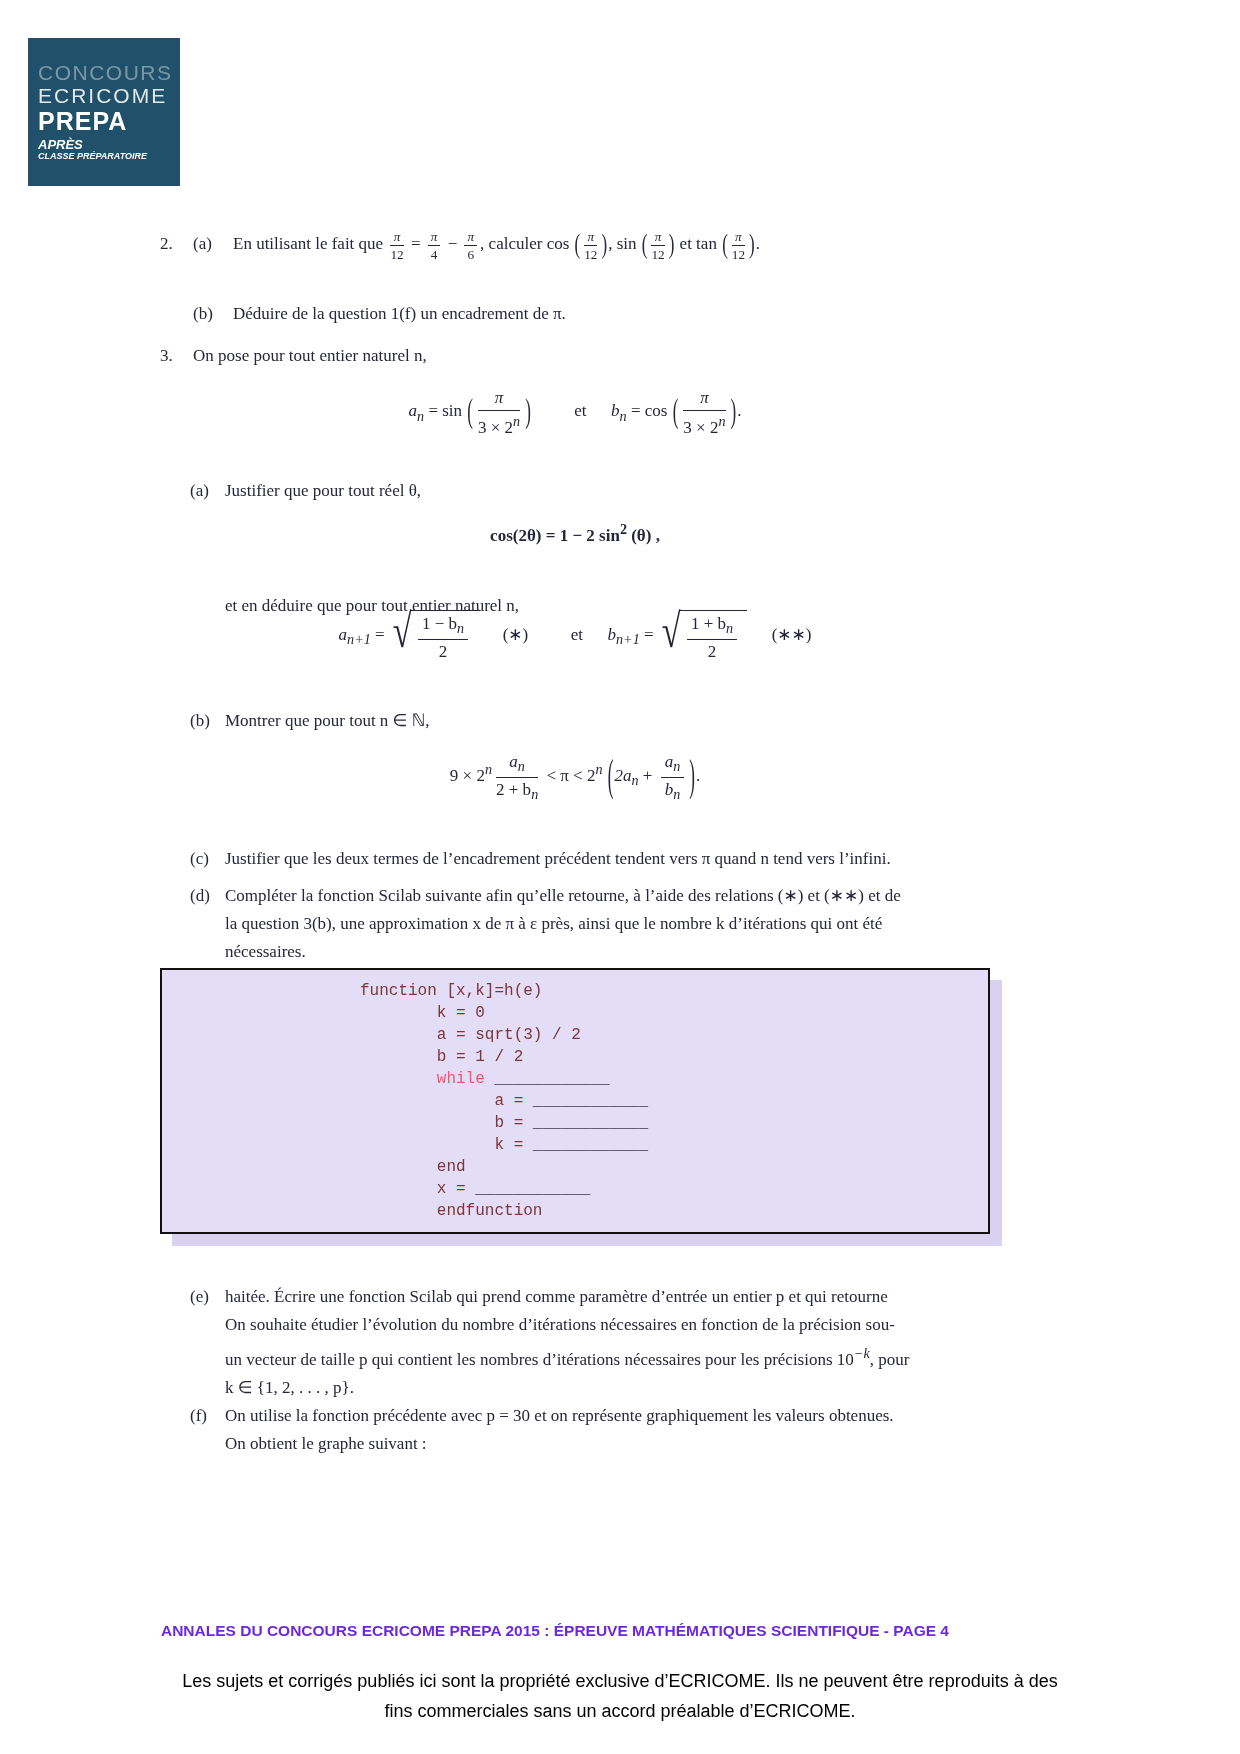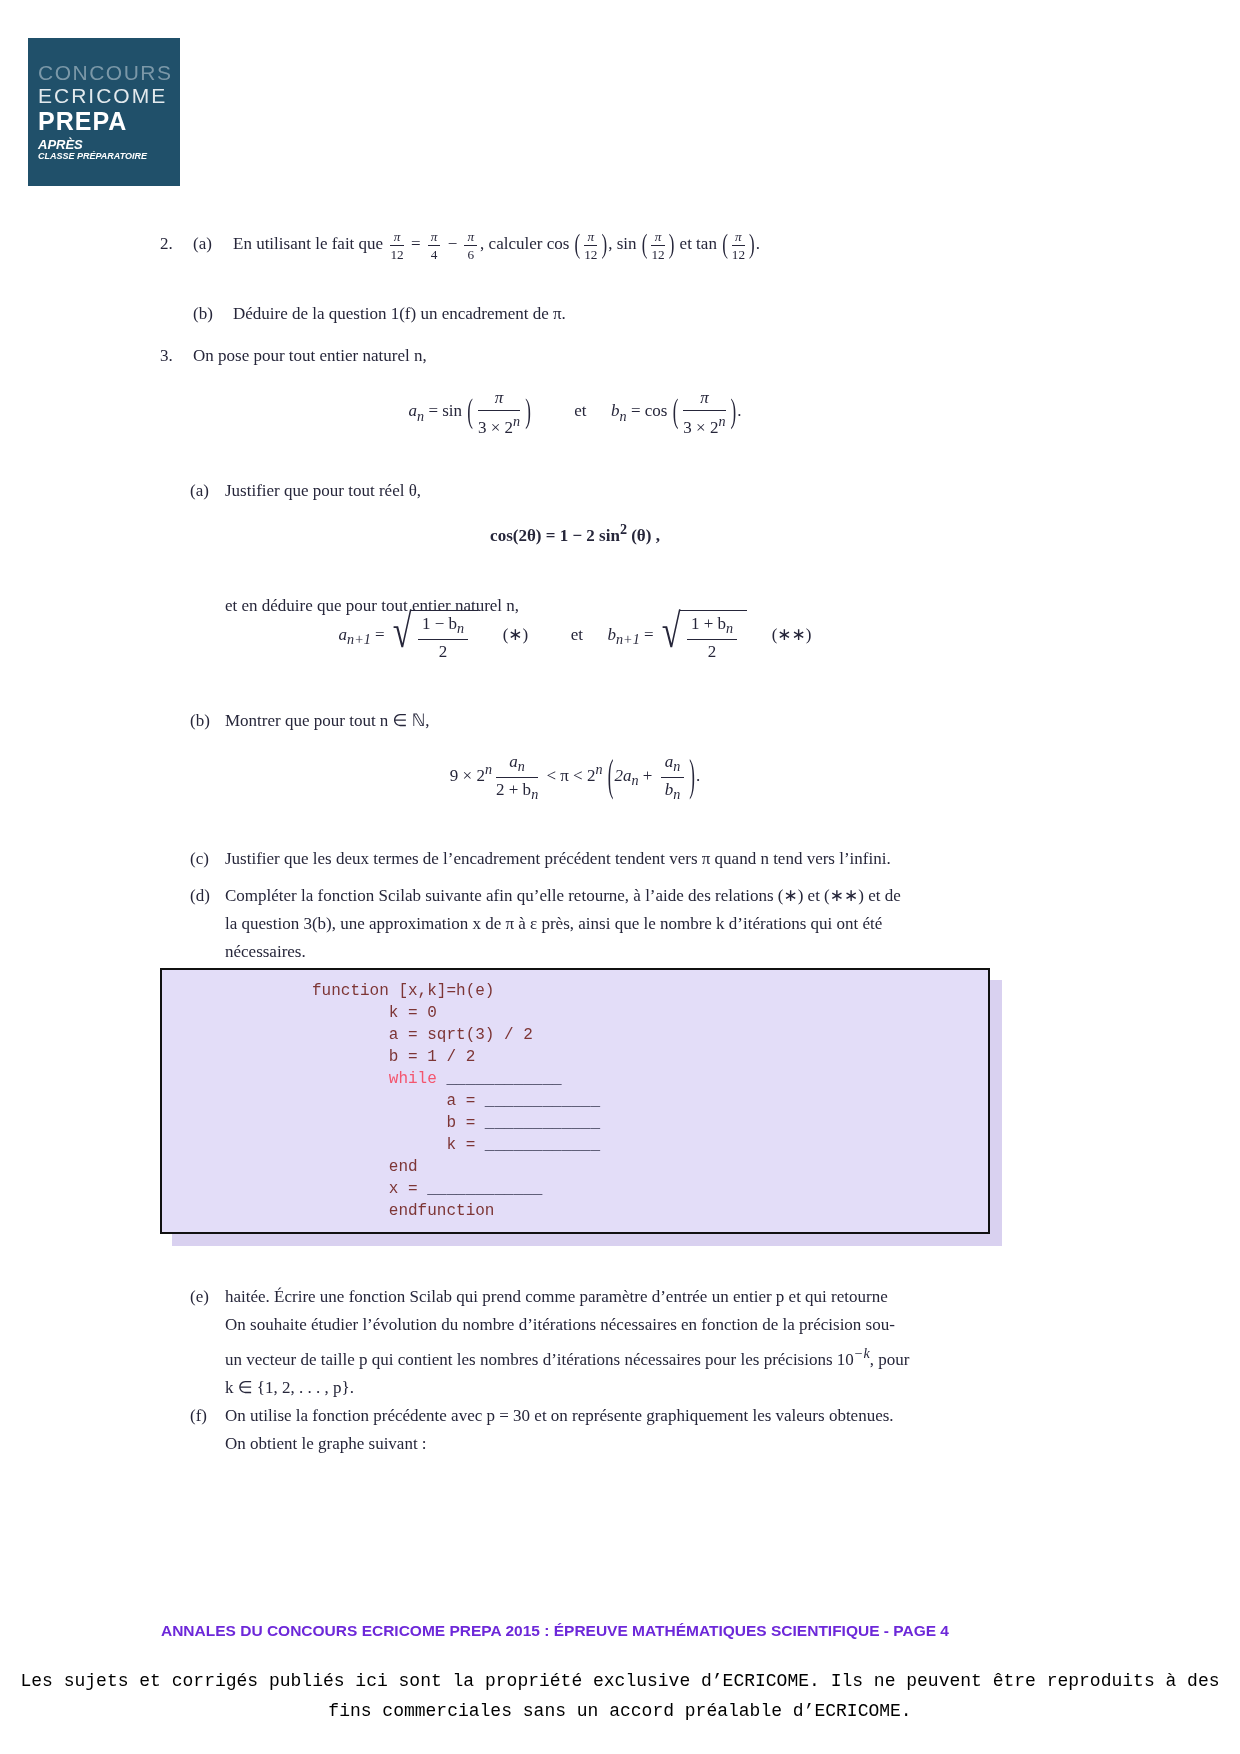--- a/index.html
+++ b/index.html
@@ -38,28 +38,28 @@
   .fgap{display:inline-block;width:34px;}
   .fgap2{display:inline-block;width:16px;}
   .sqrt{display:inline-flex;align-items:flex-start;vertical-align:middle;}
   .sqrt .rad{font-size:2.8em;font-weight:300;line-height:0.92;transform:scaleX(0.72);margin-right:-5px;}
   .sqrt .rbody{display:inline-block;border-top:1.6px solid currentColor;padding:3px 6px 0 4px;}
   
   .codebox{position:absolute;left:70px;top:738px;width:835px;box-sizing:border-box;height:266px;
            background:#e3ddf8;border:2px solid #111111;box-shadow:12px 12px 0 0 #d9d1f0;}
   .codebox pre{margin:0;padding:10px 0 10px 150px;font-family:"Liberation Mono","DejaVu Sans Mono",monospace;
                font-size:16px;line-height:22px;color:#7d3535;}
-  .cl{display:block;white-space:pre;}
+  .cl{display:block;white-space:pre;margin-left:48px;}
   .kw{color:#f4556e;}
   .blank{color:#3b3b55;}
   
   .footer-title{position:absolute;left:0;top:1622px;width:1110px;text-align:center;
                 font-family:"Liberation Sans",sans-serif;font-size:15.5px;font-weight:700;color:#6d28d9;}
   .footer-disclaimer{position:absolute;left:0;top:1666px;width:1240px;text-align:center;
-                font-family:Liberation Mono, monospace;font-size:18px;color:#000;line-height:30px;}
+                font-family:Liberation Sans, sans-serif;font-size:18px;color:#000;line-height:30px;}
 </style>
 </head>
 <body>
 
 <div class="page">
 
   <div class="logo">
     <div class="l1">CONCOURS</div>
     <div class="l2">ECRICOME</div>
     <div class="l3">PREPA</div>

